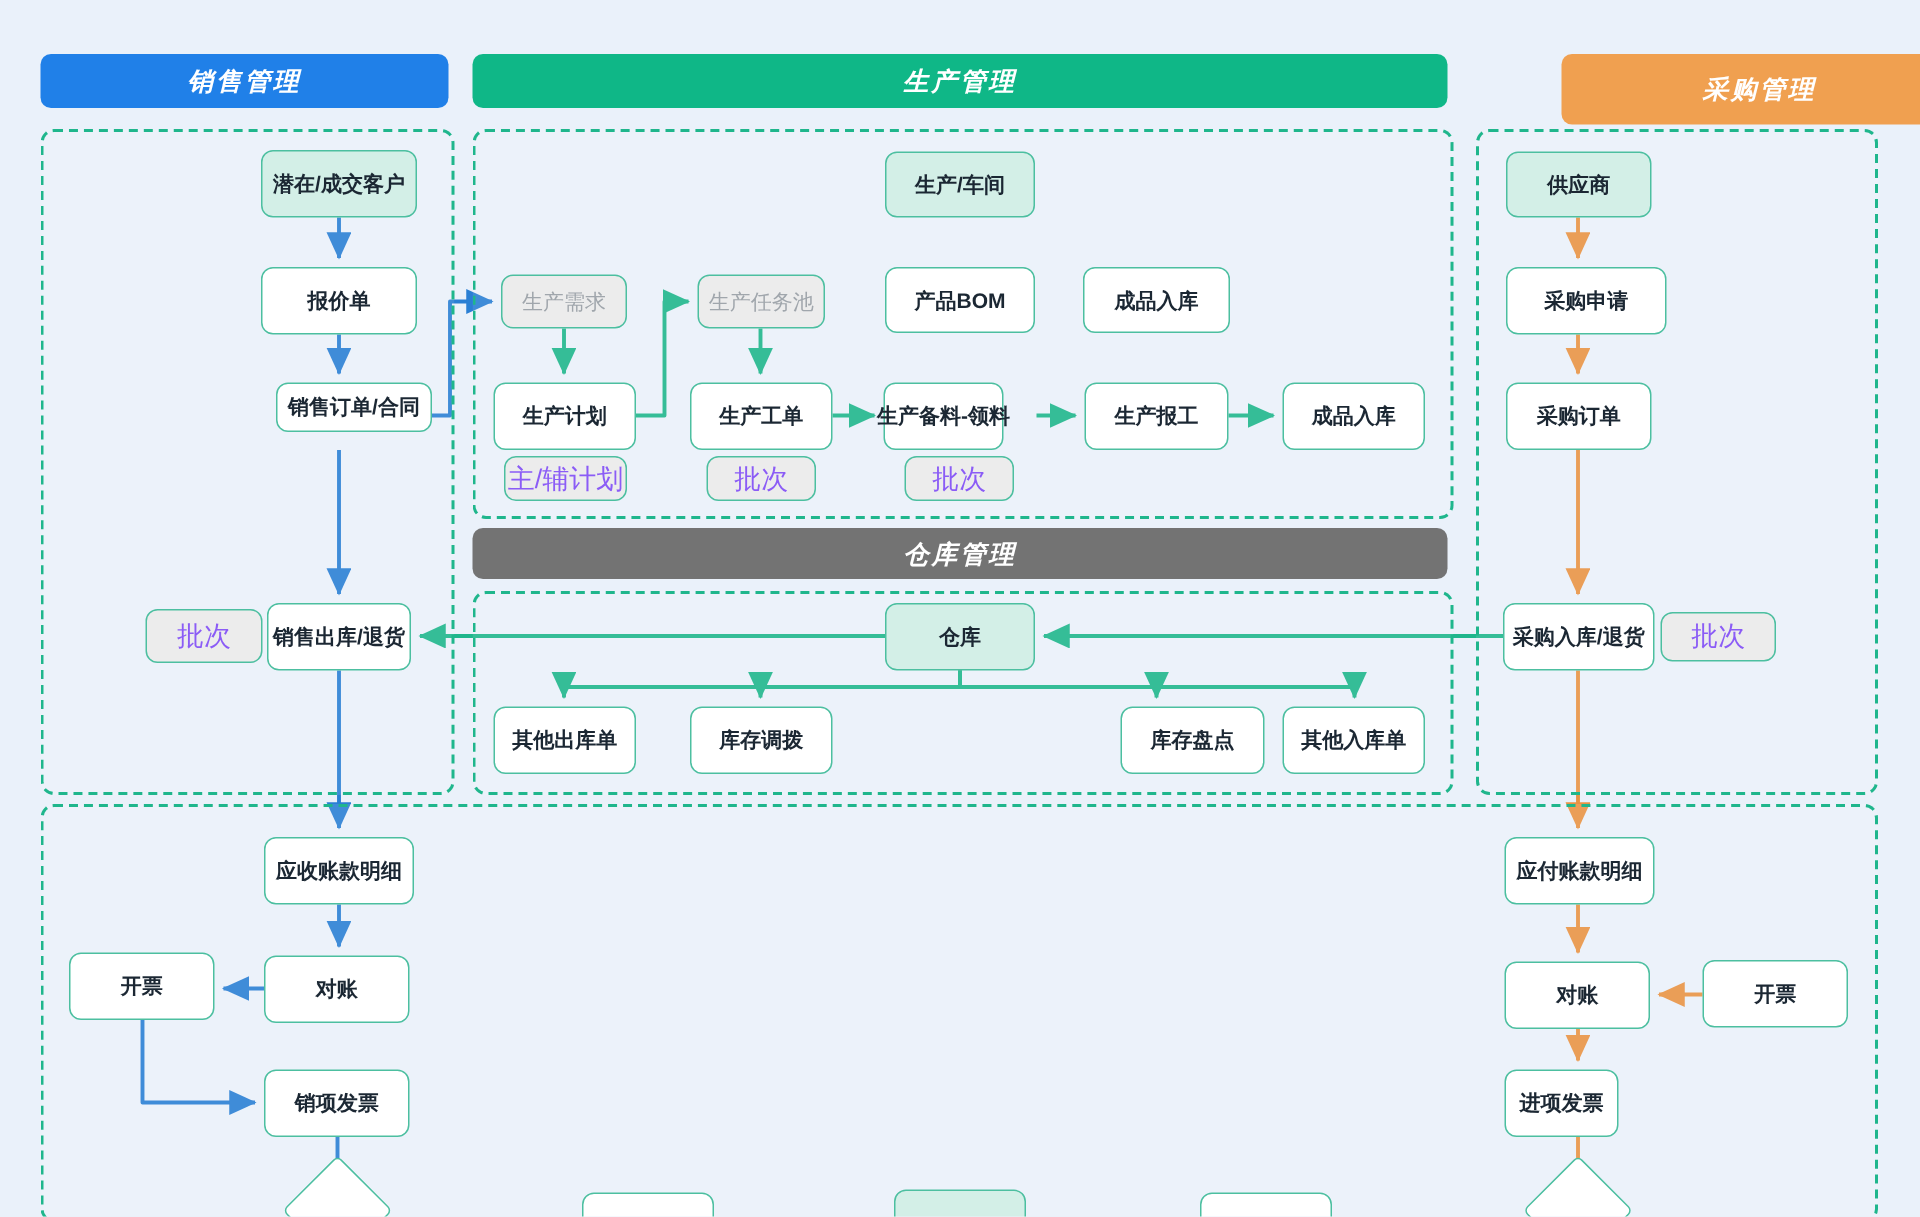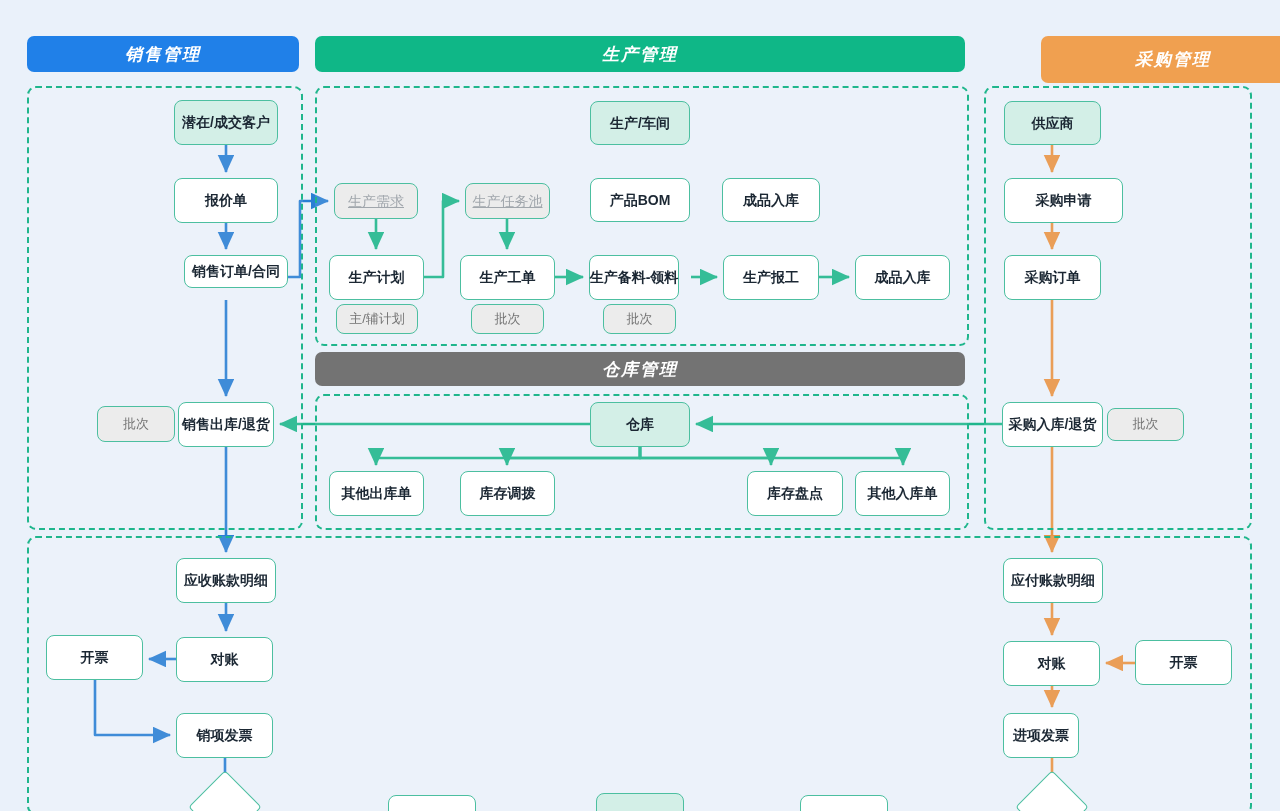--- a/index.html
+++ b/index.html
@@ -35,22 +35,22 @@
     box-sizing:border-box;
     border:1.6px solid #4cbfa0;
     border-radius:8px;
     background:#ffffff;
     display:flex;align-items:center;justify-content:center;
     font-size:14px;font-weight:bold;color:#1b2733;
     text-align:center;line-height:1.15;
     white-space:nowrap;
   }
   .node.teal{background:#d3efe7;}
-  .node.ghost{background:#ececec;color:#a0a6ac;font-weight:normal;text-decoration:underline;}
-  .node.tag{background:#ececec;color:#737373;font-weight:normal;font-size:13px;}
+  .node.ghost{background:#ececec;color:#a0a6ac;font-weight:normal;}
+  .node.tag{background:#ececec;color:#8b5cf6;font-weight:normal;font-size:18px;}
   .diamond-shape{
     position:absolute;
     border:1.6px solid #4cbfa0;
     background:#ffffff;
     transform:rotate(45deg);
     border-radius:4px;
   }
 </style>
 </head>
 <body>
@@ -164,21 +164,21 @@
       </div>
       <div class="node" style="left: 722px; top: 178px; width: 98px; height: 44px;">
         <span>成品入库</span>
       </div>
       <div class="node" style="left: 329px; top: 255px; width: 95px; height: 45px;">
         <span>生产计划</span>
       </div>
       <div class="node" style="left: 460px; top: 255px; width: 95px; height: 45px;">
         <span>生产工单</span>
       </div>
-      <div class="node" style="left: 589px; top: 255px; width: 90px; height: 45px;">
+      <div class="node" style="left: 589px; top: 255px; width: 80px; height: 45px;">
         <span>生产备料-领料</span>
       </div>
       <div class="node" style="left: 723px; top: 255px; width: 96px; height: 45px;">
         <span>生产报工</span>
       </div>
       <div class="node" style="left: 855px; top: 255px; width: 95px; height: 45px;">
         <span>成品入库</span>
       </div>
       <div class="node tag" style="left: 336px; top: 304px; width: 82px; height: 30px;">
         <span>主/辅计划</span>
@@ -200,21 +200,21 @@
       </div>
       <div class="node" style="left: 723px; top: 471px; width: 96px; height: 45px; margin-left: 24px;">
         <span>库存盘点</span>
       </div>
       <div class="node" style="left: 855px; top: 471px; width: 95px; height: 45px;">
         <span>其他入库单</span>
       </div>
       <div class="node teal" style="left: 1004px; top: 101px; width: 97px; height: 44px;">
         <span>供应商</span>
       </div>
-      <div class="node" style="left: 1004px; top: 178px; width: 119px; height: 45px;">
+      <div class="node" style="left: 1004px; top: 178px; width: 107px; height: 45px;">
         <span>采购申请</span>
       </div>
       <div class="node" style="left: 1004px; top: 255px; width: 97px; height: 45px;">
         <span>采购订单</span>
       </div>
       <div class="node" style="left: 1002px; top: 402px; width: 101px; height: 45px;">
         <span>采购入库/退货</span>
       </div>
       <div class="node tag" style="left: 1107px; top: 408px; width: 77px; height: 33px;">
         <span>批次</span>

